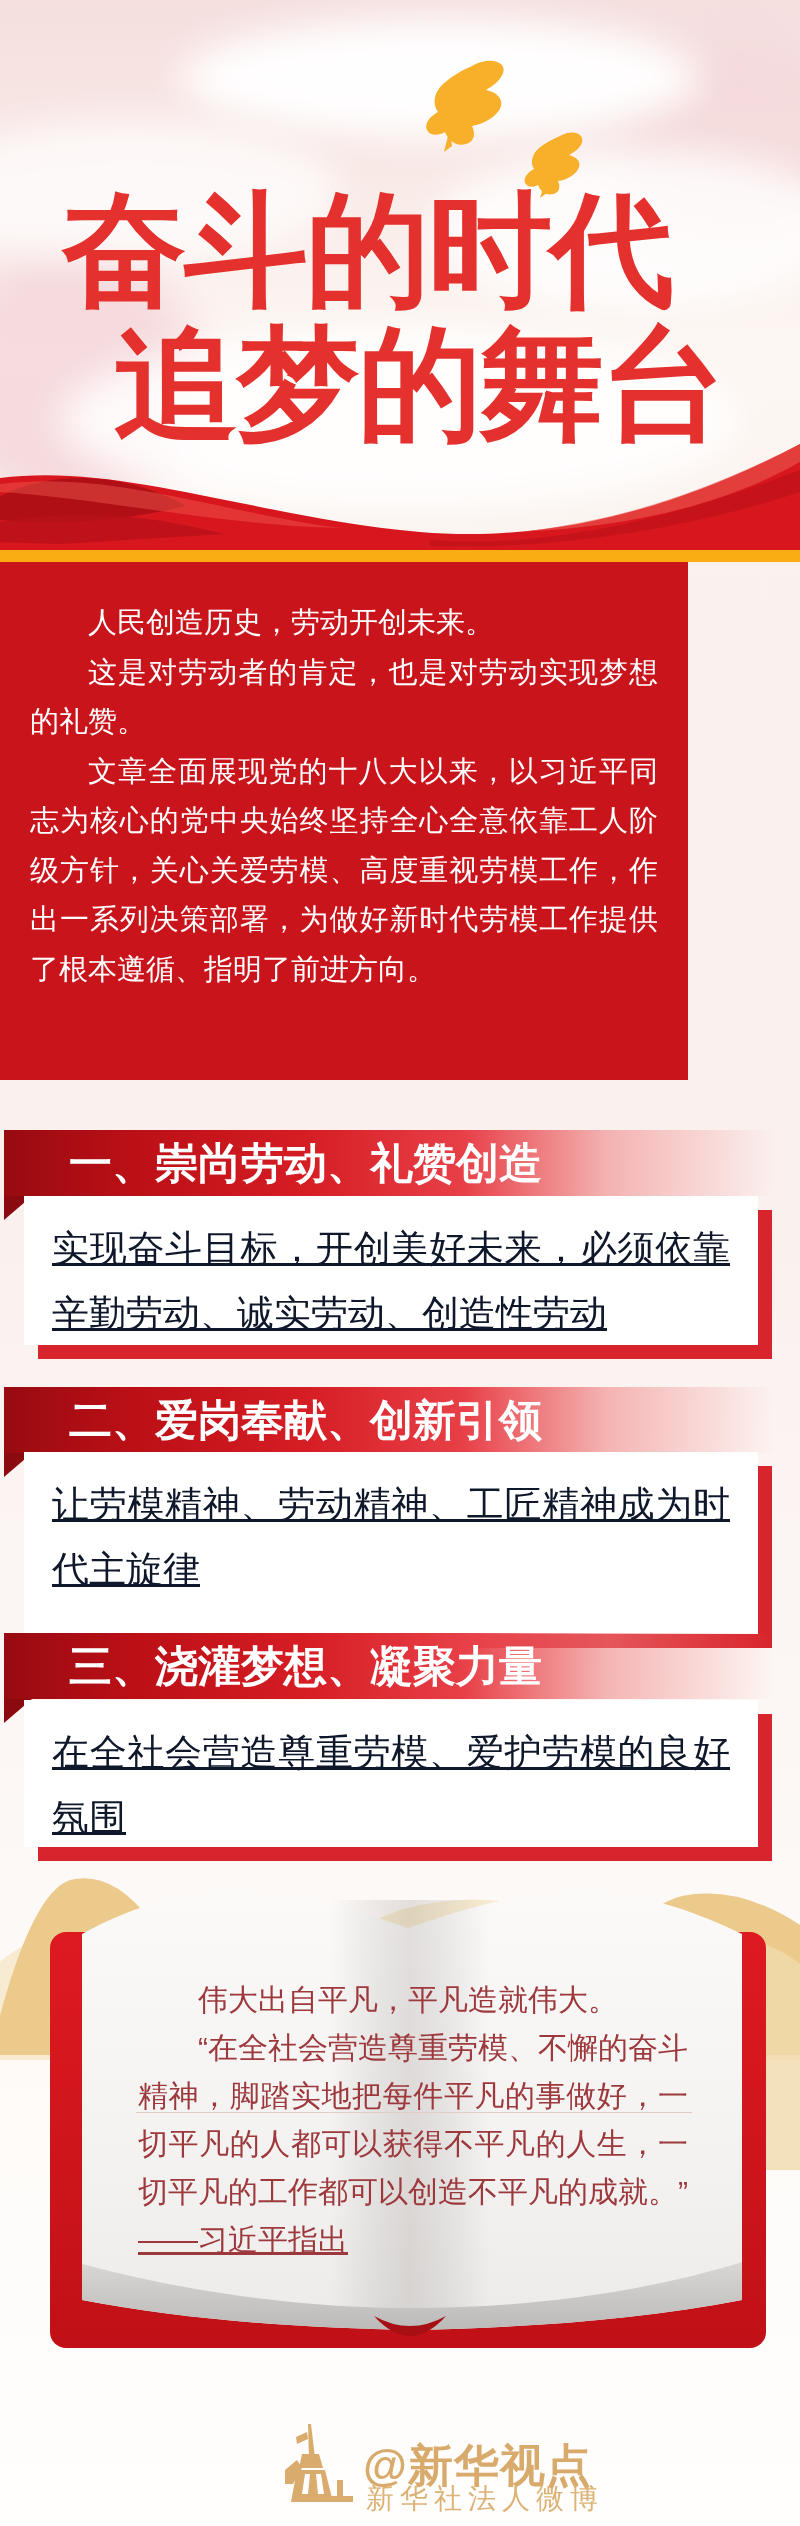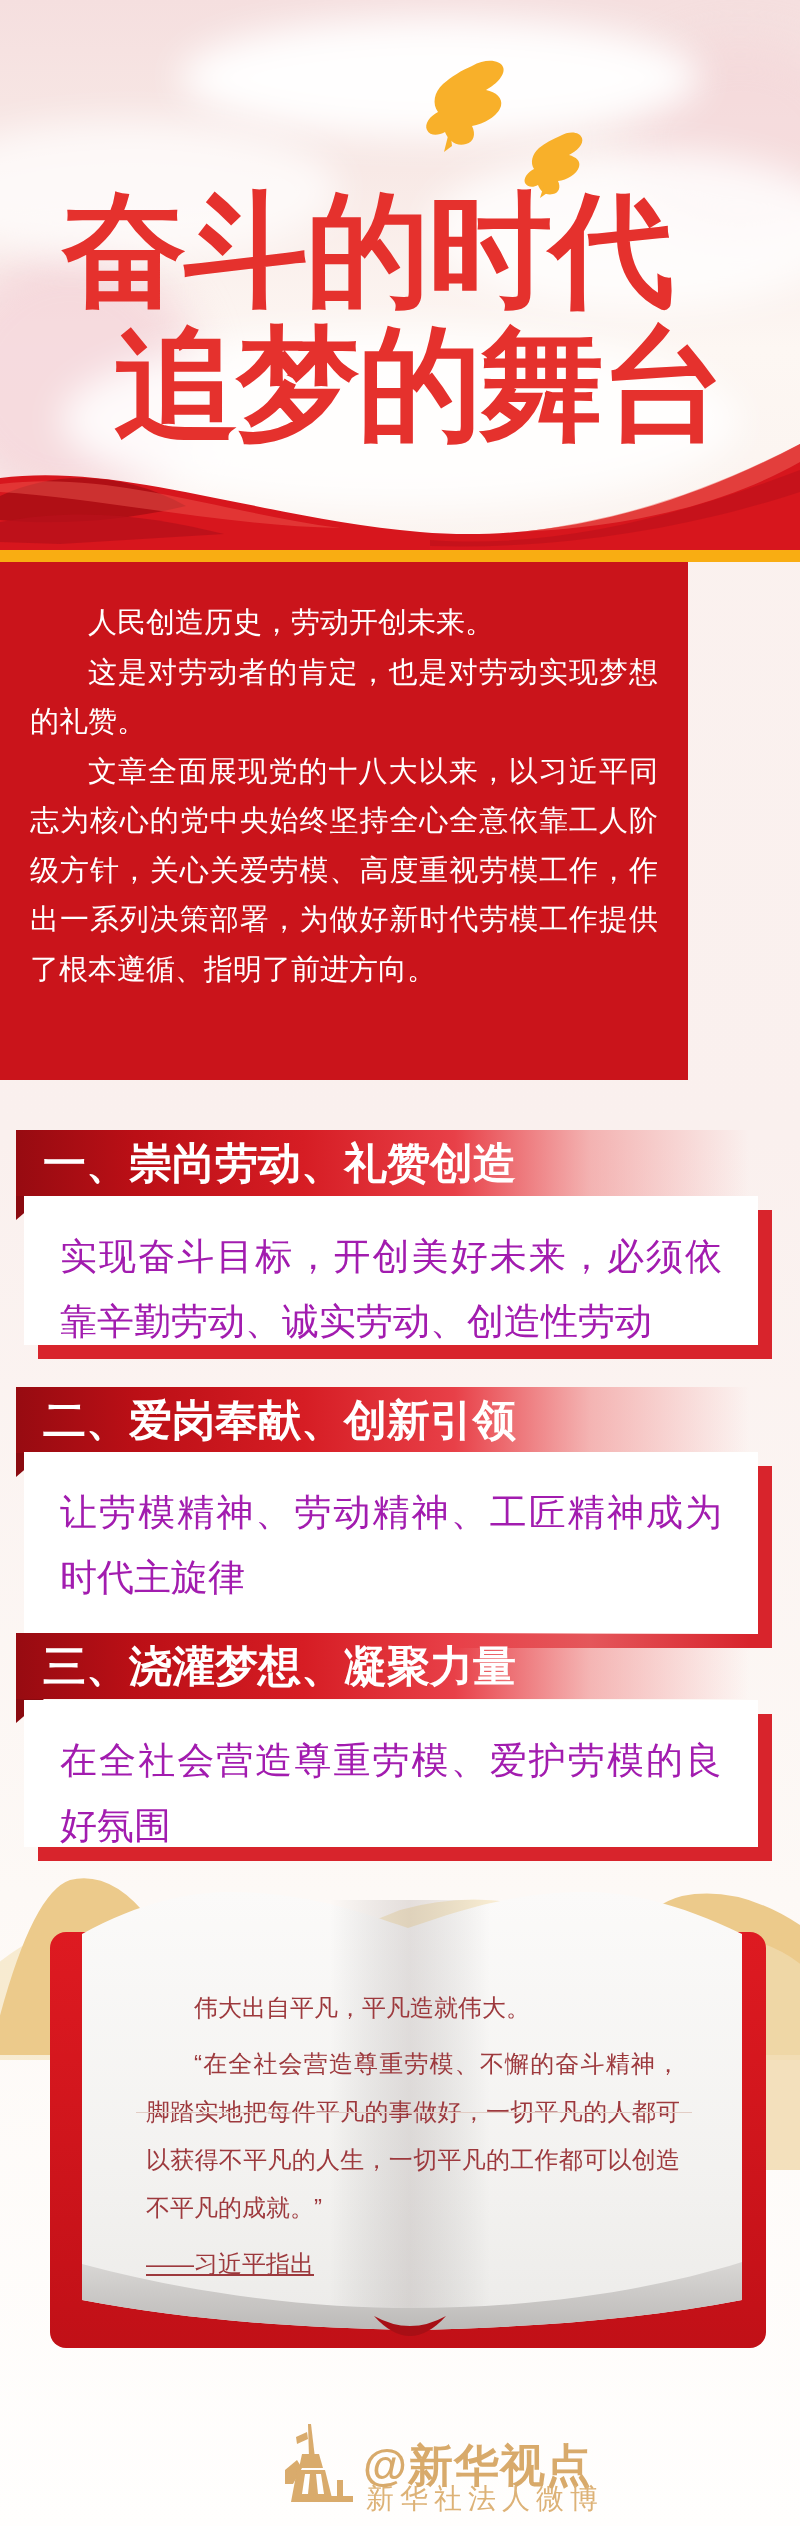--- a/index.html
+++ b/index.html
@@ -25,36 +25,36 @@
   .title-line.l1{left:62px;top:188px;}
   .title-line.l2{left:114px;top:322px;}
   
   .wave-svg{position:absolute;left:0;top:400px;width:800px;height:150px;display:block;}
   .gold-stripe{position:absolute;left:0;top:550px;width:800px;height:12px;background:#f9ad12;}
   .red-banner{position:absolute;left:0;top:562px;width:688px;height:518px;background:#ca141b;
     box-sizing:border-box;padding:36px 30px 0 30px;}
   .red-banner p{margin:0;color:#ffffff;font-size:29px;line-height:49.5px;
     text-indent:2em;text-align:justify;}
   
-  .band{position:absolute;left:16px;width:756px;height:66px;
-    background:linear-gradient(90deg,#970b11 0%,#bb0f16 16%,#d61d24 38%,#e84048 58%,rgba(238,128,128,.55) 76%,rgba(248,221,218,0) 97%);}
+  .band{position:absolute;left:4px;width:756px;height:66px;
+    background:linear-gradient(90deg,#970b11 0%,#bb0f16 16%,#d61d24 38%,#e84048 58%,rgba(238,128,128,.55) 76%,rgba(248,221,218,0) 97%);padding-left:38px;}
   .band h2{margin:0;padding-left:27px;color:#ffffff;font-size:43px;font-weight:bold;
     line-height:66px;white-space:nowrap;}
   .band-fold{position:absolute;left:0;top:66px;width:0;height:0;
     border-top:24px solid #8a0a10;border-right:28px solid transparent;}
   .white-box{position:absolute;left:24px;width:734px;background:#ffffff;
     box-shadow:14px 14px 0 0 #d8242c;box-sizing:border-box;padding:20px 28px 0 28px;}
-  .white-box p{margin:8px;color:#a21caf;font-size:37px;line-height:65px;text-align:justify;}
+  .white-box p{margin:0;color:#0f172a;font-size:37px;line-height:65px;text-align:justify;text-decoration:underline;}
   .band.s1{top:1130px;} .white-box.s1{top:1196px;height:149px;}
   .band.s2{top:1387px;} .white-box.s2{top:1452px;height:182px;}
   .band.s3{top:1633px;} .white-box.s3{top:1700px;height:147px;}
   
   .book-svg{position:absolute;left:0;top:1850px;width:800px;height:520px;display:block;}
   .quote{position:absolute;left:138px;top:1976px;width:550px;}
-  .quote p{margin:8px;color:#9d393d;font-size:24px;line-height:48px;text-indent:2em;text-align:justify;}
+  .quote p{margin:0;color:#9d393d;font-size:30px;line-height:48px;text-indent:2em;text-align:justify;}
   .quote p.attr{text-indent:0;text-align:left;text-decoration:underline;}
   .quote-divider{position:absolute;left:136px;top:2112px;width:556px;height:1px;
     background:#e2cdc5;}
   
   .logo{position:absolute;left:283px;top:2424px;width:260px;height:86px;}
   .tower{position:absolute;left:0;top:0;width:72px;height:82px;}
   .handle{position:absolute;left:80px;top:12px;color:#d8aa6b;font-size:45px;font-weight:bold;
     white-space:nowrap;letter-spacing:1px;}
   .subtitle{position:absolute;left:83px;top:56px;color:#ddb277;font-size:28px;
     letter-spacing:6px;white-space:nowrap;}

